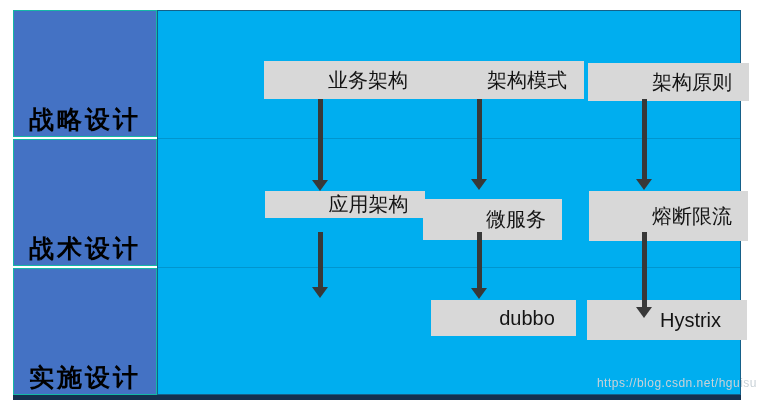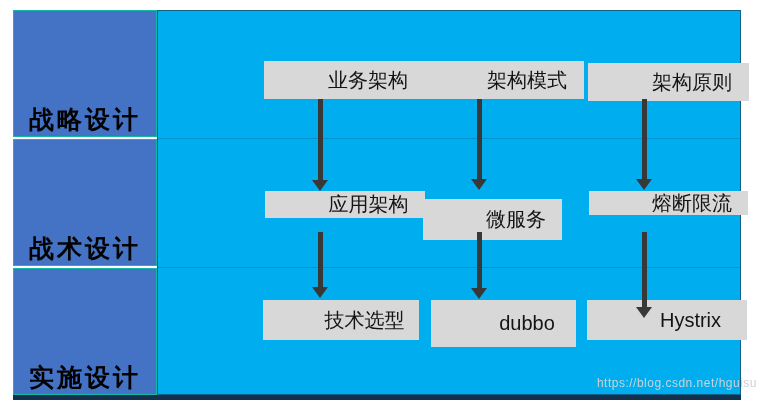--- a/index.html
+++ b/index.html
@@ -42,23 +42,23 @@
   .node {
     position:absolute; background:#D8D8D8; z-index:2;
     display:flex; align-items:center; justify-content:center;
     font-weight:normal; font-size:20px; color:#141414; white-space:nowrap;padding-left:47px;
   }
   .n-r1c1 { left:264px; top:61px;  width:114px; height:38px; }
   .n-r1c2 { left:423px; top:61px;  width:114px; height:38px; }
   .n-r1c3 { left:588px; top:63px;  width:114px; height:38px; }
   .n-r2c1 { left:265px; top:191px; width:113px; height:27px; }
   .n-r2c2 { left:423px; top:191px; width:92px; height:41px;margin-top:8px; }
-  .n-r2c3 { left:589px; top:191px; width:112px; height:24px; }
+  .n-r2c3 { left:589px; top:191px; width:112px; height:50px; }
   .n-r3c1 { left:263px; top:300px; width:109px; height:40px; }
-  .n-r3c2 { left:431px; top:300px; width:98px;  height:47px; }
+  .n-r3c2 { left:431px; top:300px; width:98px;  height:36px; }
   .n-r3c3 { left:587px; top:300px; width:113px; height:40px; }
 
   
   .arrow-stem { position:absolute; width:5px; background:#383838; z-index:3; }
   .arrow-head {
     position:absolute; width:0; height:0; z-index:3;
     border-left:8px solid transparent; border-right:8px solid transparent;
     border-top:11px solid #383838;
   }
   .s-a1 { left:318px; top:99px;  height:81px; } .h-a1 { left:312px; top:180px; }
@@ -95,21 +95,20 @@
   <div class="bottom-strip"></div>
 
   <div class="node n-r1c1">业务架构</div>
   <div class="node n-r1c2">架构模式</div>
   <div class="node n-r1c3">架构原则</div>
 
   <div class="node n-r2c1">应用架构</div>
   <div class="node n-r2c2">微服务</div>
   <div class="node n-r2c3">熔断限流</div>
 
-  <div class="node n-r3c1">技术选型</div>
   <div class="node n-r3c2">dubbo</div>
   <div class="node n-r3c3">Hystrix</div>
 
   <div class="arrow-stem s-a1"></div>
   <div class="arrow-head h-a1"></div>
   <div class="arrow-stem s-a2"></div>
   <div class="arrow-head h-a2"></div>
   <div class="arrow-stem s-a3"></div>
   <div class="arrow-head h-a3"></div>
   <div class="arrow-stem s-a4"></div>

